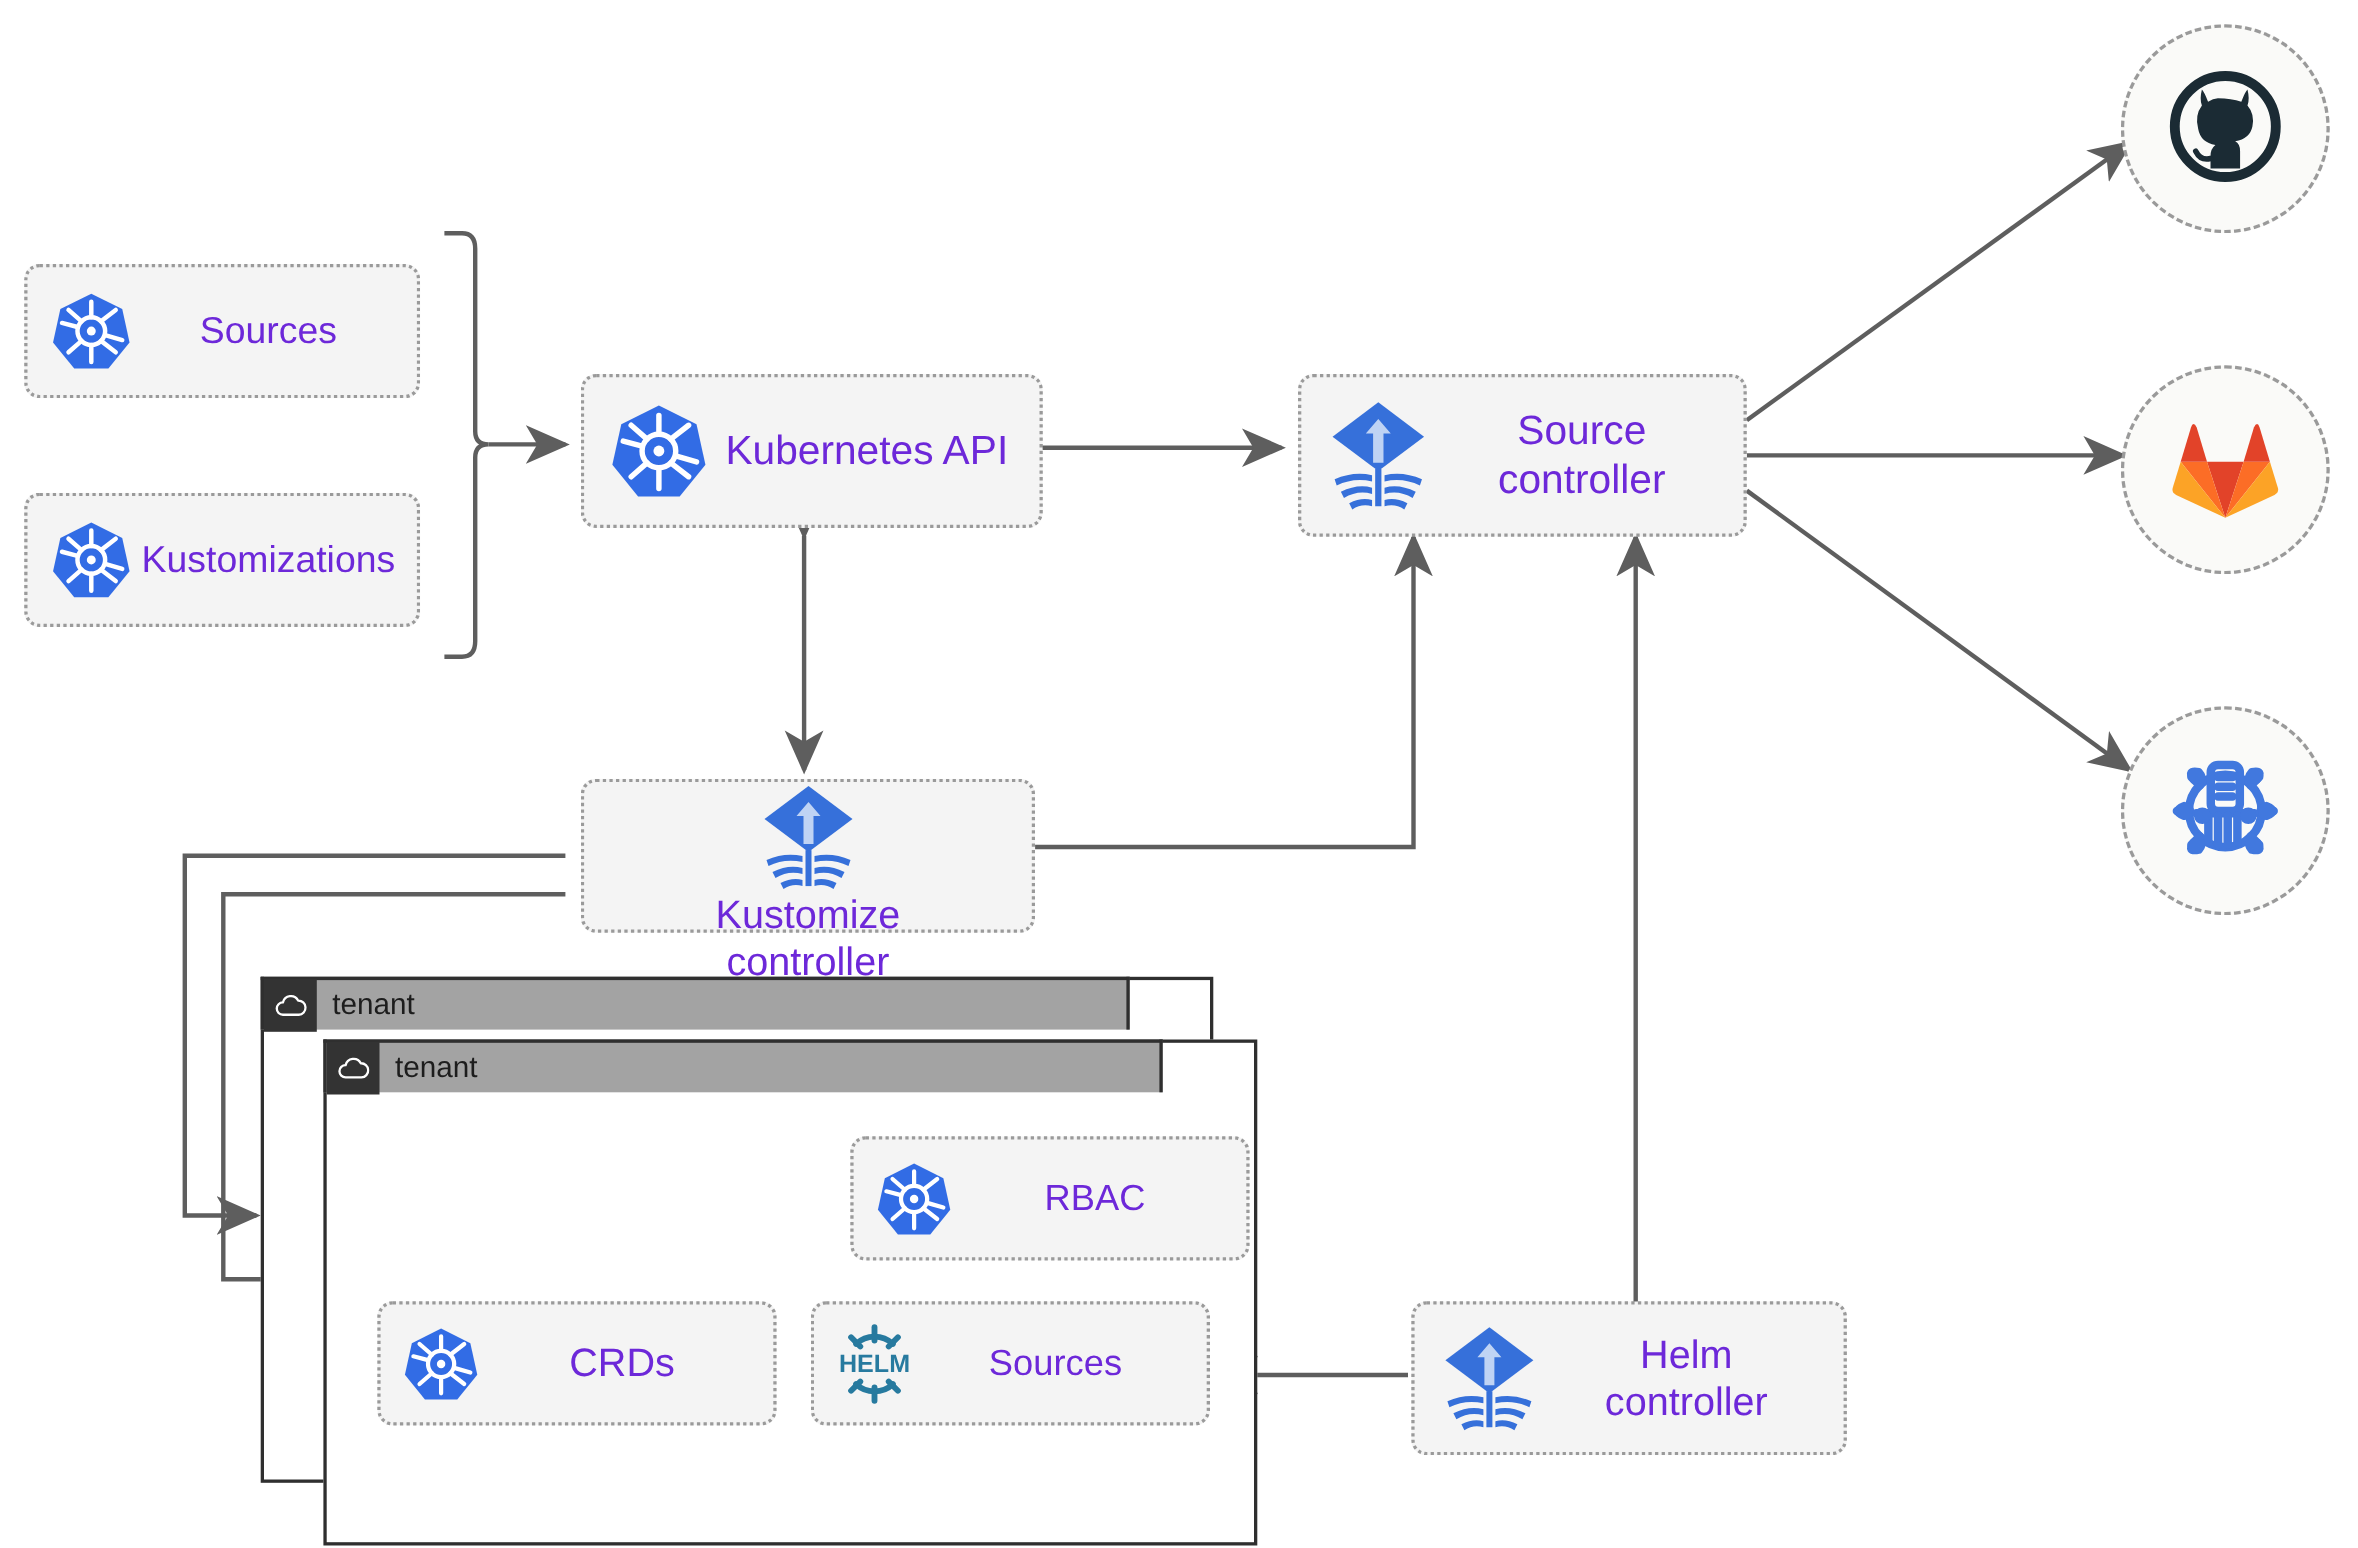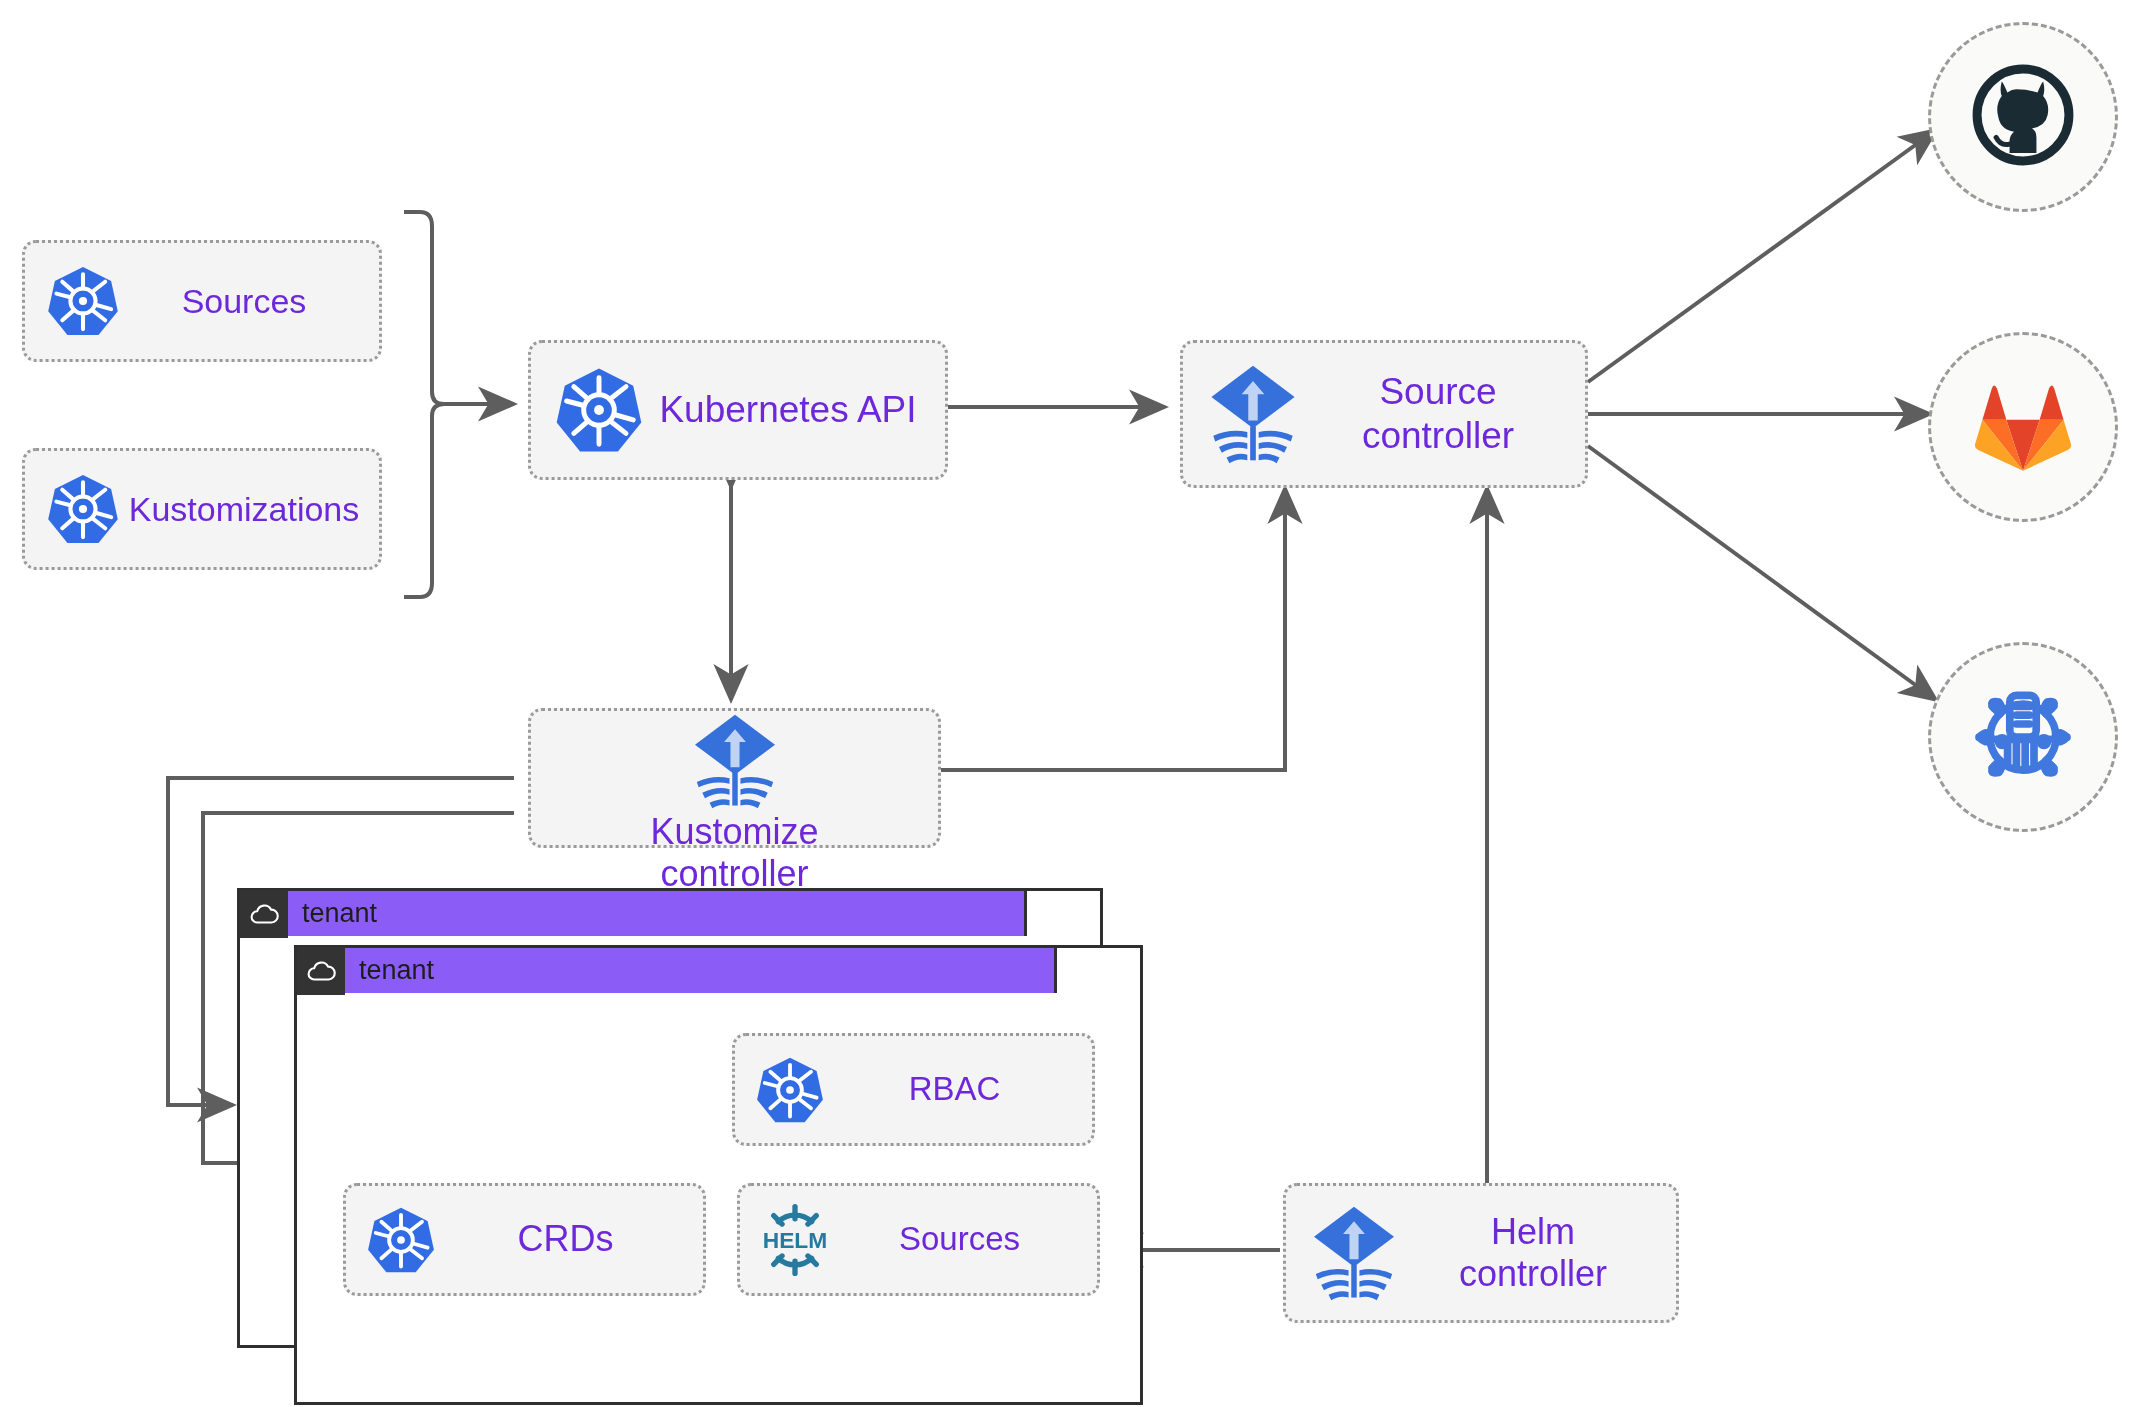--- a/index.html
+++ b/index.html
@@ -7,21 +7,21 @@
   #root{position:relative;width:2144px;height:1407px;background:#ffffff;overflow:hidden;}
   .node{position:absolute;box-sizing:border-box;background:#f4f4f4;
         border:3px dotted #9a9a9a;border-radius:14px;display:flex;align-items:center;}
   .node .ico{flex:0 0 auto;display:flex;align-items:center;justify-content:center;}
   .node .lbl{flex:1 1 auto;text-align:center;color:#6d28d9;line-height:1.18;
              white-space:pre-line;font-weight:400;}
   .circ{position:absolute;box-sizing:border-box;border:3px dashed #9a9a9a;border-radius:50%;
         background:#fafaf8;display:flex;align-items:center;justify-content:center;}
   .frame{position:absolute;box-sizing:border-box;border:3px solid #2f2f2f;background:#ffffff;}
   .tabhdr{position:absolute;box-sizing:border-box;height:48px;display:flex;align-items:center;
-          background:#8b5cf6;border-top:3px solid #2f2f2f;border-right:3px solid #2f2f2f;}
+          background:#a3a3a3;border-top:3px solid #2f2f2f;border-right:3px solid #2f2f2f;}
   .tabsq{width:48px;height:48px;background:#333333;display:flex;align-items:center;justify-content:center;flex:0 0 auto;}
   .tabtxt{padding-left:14px;font-size:27px;color:#1d1d1d;}
   svg.edges{position:absolute;left:0;top:0;width:2144px;height:1407px;pointer-events:none;}
   .ln{stroke:#5e5e5e;stroke-width:4;fill:none;}
   .brk{stroke:#5e5e5e;stroke-width:4;fill:none;}
 </style>
 </head>
 <body>
 
 <div id="root">
@@ -177,21 +177,21 @@
           <path d="M22,101 Q34,95 44,98 L44,104 Q34,101 25,107 Z"></path>
           <path d="M56,98 Q66,95 78,101 L75,107 Q66,101 56,104 Z"></path>
         </g>
       </svg>
     </span>
     <span class="lbl" style="font-size:36px;">Helm
 controller</span>
   </div>
 
 
-  <div class="node" style="left:732px;top:1033px;width:363px;height:113px;padding:0 14px;">
+  <div class="node" style="left:773px;top:1033px;width:363px;height:113px;padding:0 14px;">
     <span class="ico" style="width:82px;">
       <svg width="70" height="70" viewBox="0 0 100 100">
         <path d="M50,4 L88,23 L97,64 L71,96 L29,96 L3,64 L12,23 Z" fill="#326CE5"></path>
         <g fill="none" stroke="#ffffff" stroke-width="5.5" stroke-linecap="round">
           <circle cx="50" cy="50" r="17"></circle>
           <path d="M50,14 L50,33 M50,67 L50,88 M14,40 L33,45 M67,55 L88,61 M22,76 L38,62 M62,38 L80,24 M22,24 L38,38 M62,62 L80,76"></path>
         </g>
         <circle cx="50" cy="50" r="5.5" fill="#ffffff"></circle>
       </svg>
     </span>

